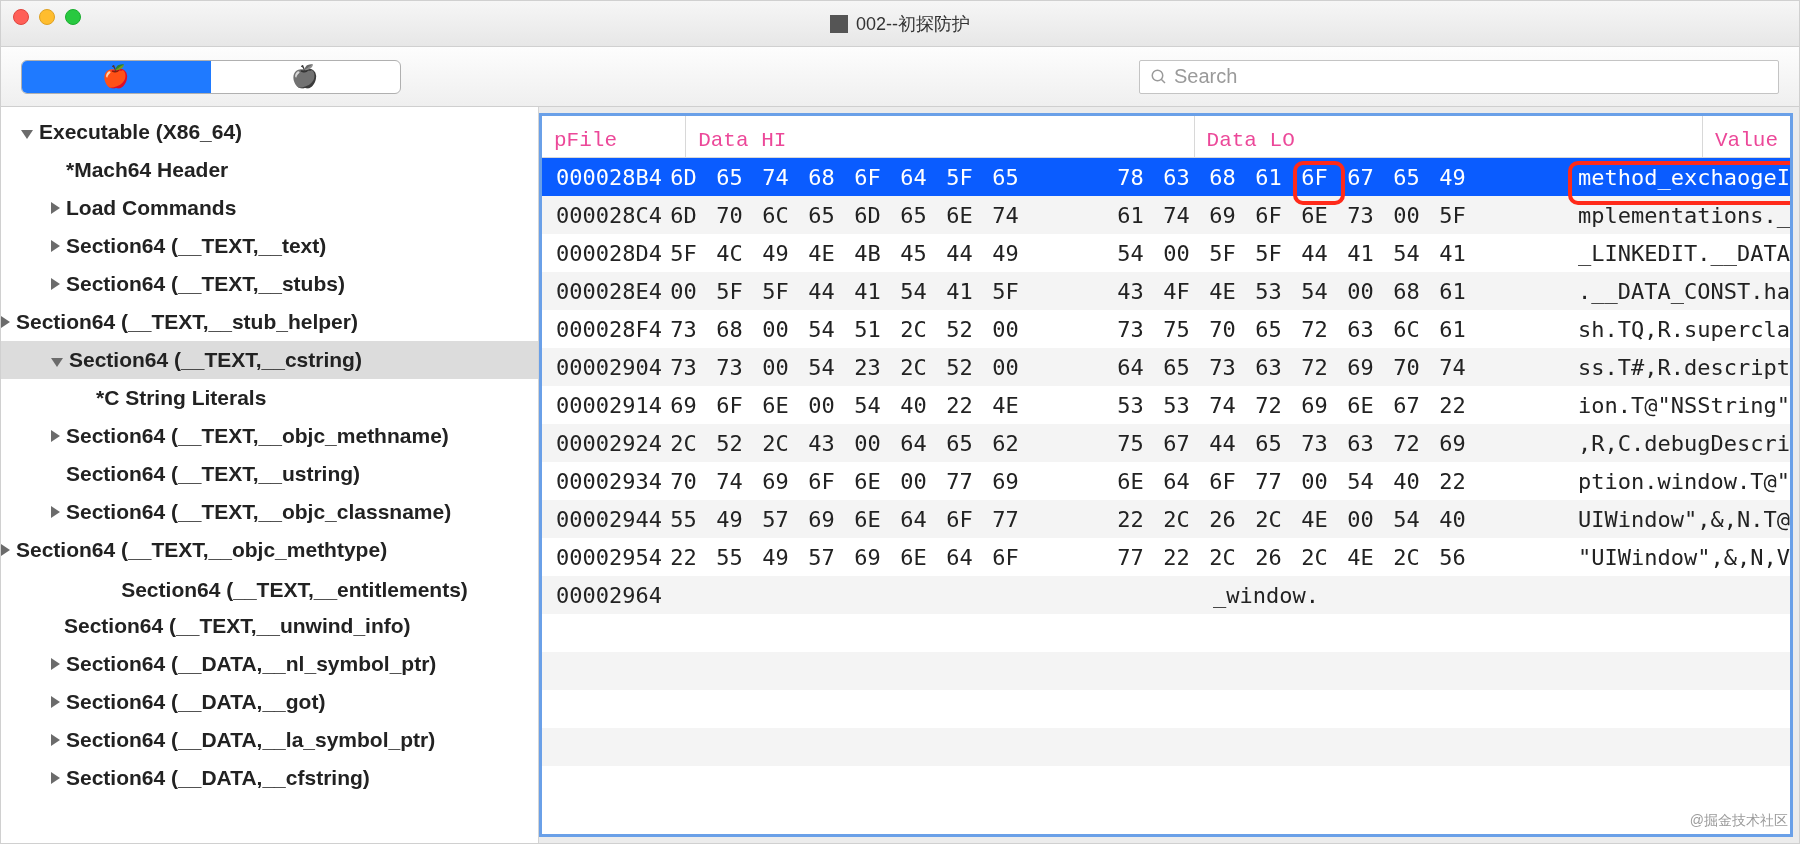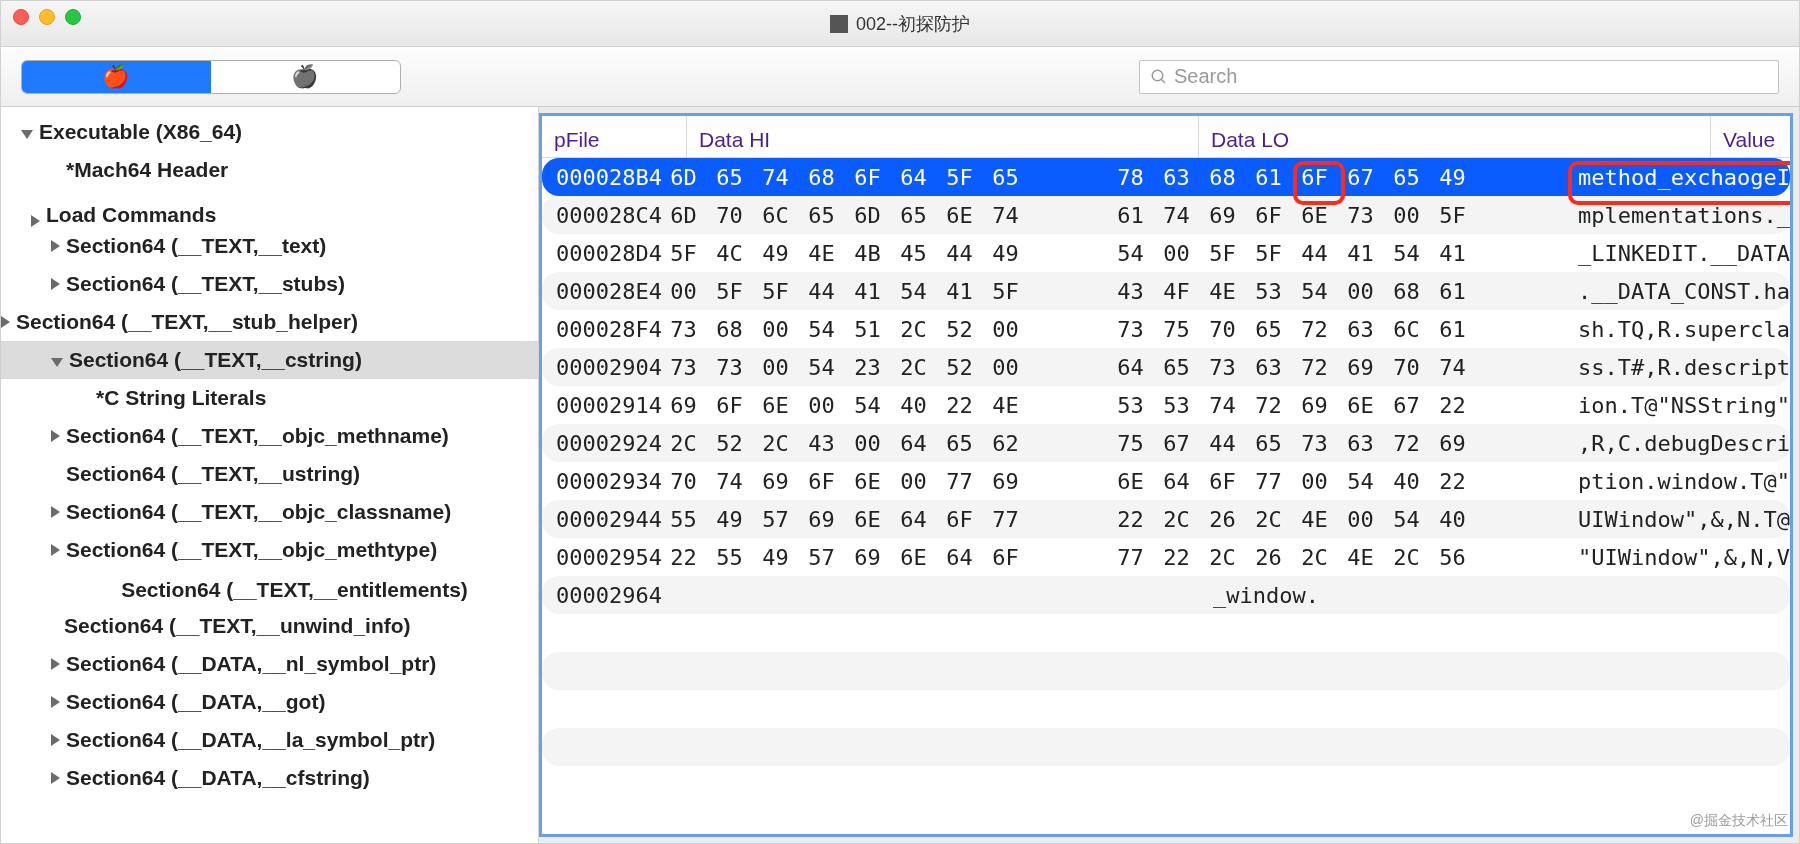--- a/index.html
+++ b/index.html
@@ -23,23 +23,23 @@
   .sidebar{width:538px;background:#fff;border-right:1px solid #d4d4d4;overflow:auto;padding-top:6px;}
   .tree-row{height:38px;display:flex;align-items:center;font-size:21px;font-weight:700;color:#222;white-space:nowrap;cursor:default;}
   .tree-row.sel{background:#dcdcdc;}
   .disc{display:inline-block;width:0;height:0;margin-right:6px;}
   .disc.closed{border-left:9px solid #6b6b6b;border-top:6px solid transparent;border-bottom:6px solid transparent;}
   .disc.open{border-top:9px solid #6b6b6b;border-left:6px solid transparent;border-right:6px solid transparent;margin-top:4px;}
   .disc.none{width:9px;height:9px;}
   .content{flex:1;display:flex;flex-direction:column;min-width:0;padding:6px 6px 6px 0;}
   .grid{flex:1;border:3px solid #6aa0e8;background:#fff;display:flex;flex-direction:column;min-height:0;}
   .ghead{display:flex;height:42px;background:#fff;border-bottom:1px solid #d8d8d8;}
-  .ghead div{border-right:1px solid #d8d8d8;padding:24px 12px;font-size:21px;color:#4c1d95;display:flex;align-items:center;}
+  .ghead div{border-right:1px solid #d8d8d8;padding:24px 12px;font-size:21px;color:#ec4899;display:flex;align-items:center;font-family:Liberation Mono, monospace;}
   .gbody{flex:1;overflow:hidden;}
-  .grow{display:flex;height:38px;align-items:center;font-family:"Menlo","Consolas",monospace;font-size:22px;color:#222;border-radius:17px;}
+  .grow{display:flex;height:38px;align-items:center;font-family:"Menlo","Consolas",monospace;font-size:22px;color:#222;}
   .grow.sel{background:#0a5cff;color:#fff;}
   .grow.alt{background:#f4f4f4;}
   .col-p{width:145px;padding-left:14px;}
   .col-lo{width:512px;letter-spacing:0px;}
   .col-hi{width:512px;letter-spacing:0px;position:relative;}
   .col-val{flex:1;padding-left:14px;position:relative;}
   .hex span{display:inline-block;width:46px;text-align:left;}
   .hl{position:absolute;border:4px solid #ff2a1a;border-radius:10px;pointer-events:none;}
   .watermark{position:absolute;right:12px;bottom:14px;font-size:14px;color:#9b9b9b;}
 </style>
@@ -80,21 +80,21 @@
   <div class="body">
     <div class="sidebar" id="sidebar">
         <div class="tree-row" style="padding-left: 20px;">
           <span class="disc open"></span>
           <span>Executable  (X86_64)</span>
         </div>
         <div class="tree-row" style="padding-left: 50px;">
           <span class="disc none"></span>
           <span>*Mach64 Header</span>
         </div>
-        <div class="tree-row" style="padding-left: 30px; align-items: flex-end;">
+        <div class="tree-row" style="padding-left: 50px;">
           <span class="disc closed"></span>
           <span>Load Commands</span>
         </div>
         <div class="tree-row" style="padding-left: 50px;">
           <span class="disc closed"></span>
           <span>Section64 (__TEXT,__text)</span>
         </div>
         <div class="tree-row" style="padding-left: 50px;">
           <span class="disc closed"></span>
           <span>Section64 (__TEXT,__stubs)</span>
@@ -116,21 +116,21 @@
           <span>Section64 (__TEXT,__objc_methname)</span>
         </div>
         <div class="tree-row" style="padding-left: 50px;">
           <span class="disc none"></span>
           <span>Section64 (__TEXT,__ustring)</span>
         </div>
         <div class="tree-row" style="padding-left: 50px;">
           <span class="disc closed"></span>
           <span>Section64 (__TEXT,__objc_classname)</span>
         </div>
-        <div class="tree-row" style="padding-left: 50px;">
+        <div class="tree-row" style="">
           <span class="disc closed"></span>
           <span>Section64 (__TEXT,__objc_methtype)</span>
         </div>
         <div class="tree-row" style="padding-left: 50px; flex-direction: column;">
           <span class="disc none"></span>
           <span>Section64 (__TEXT,__entitlements)</span>
         </div>
         <div class="tree-row" style="padding-left: 40px; margin-left: 8px;">
           <span class="disc none"></span>
           <span>Section64 (__TEXT,__unwind_info)</span>

